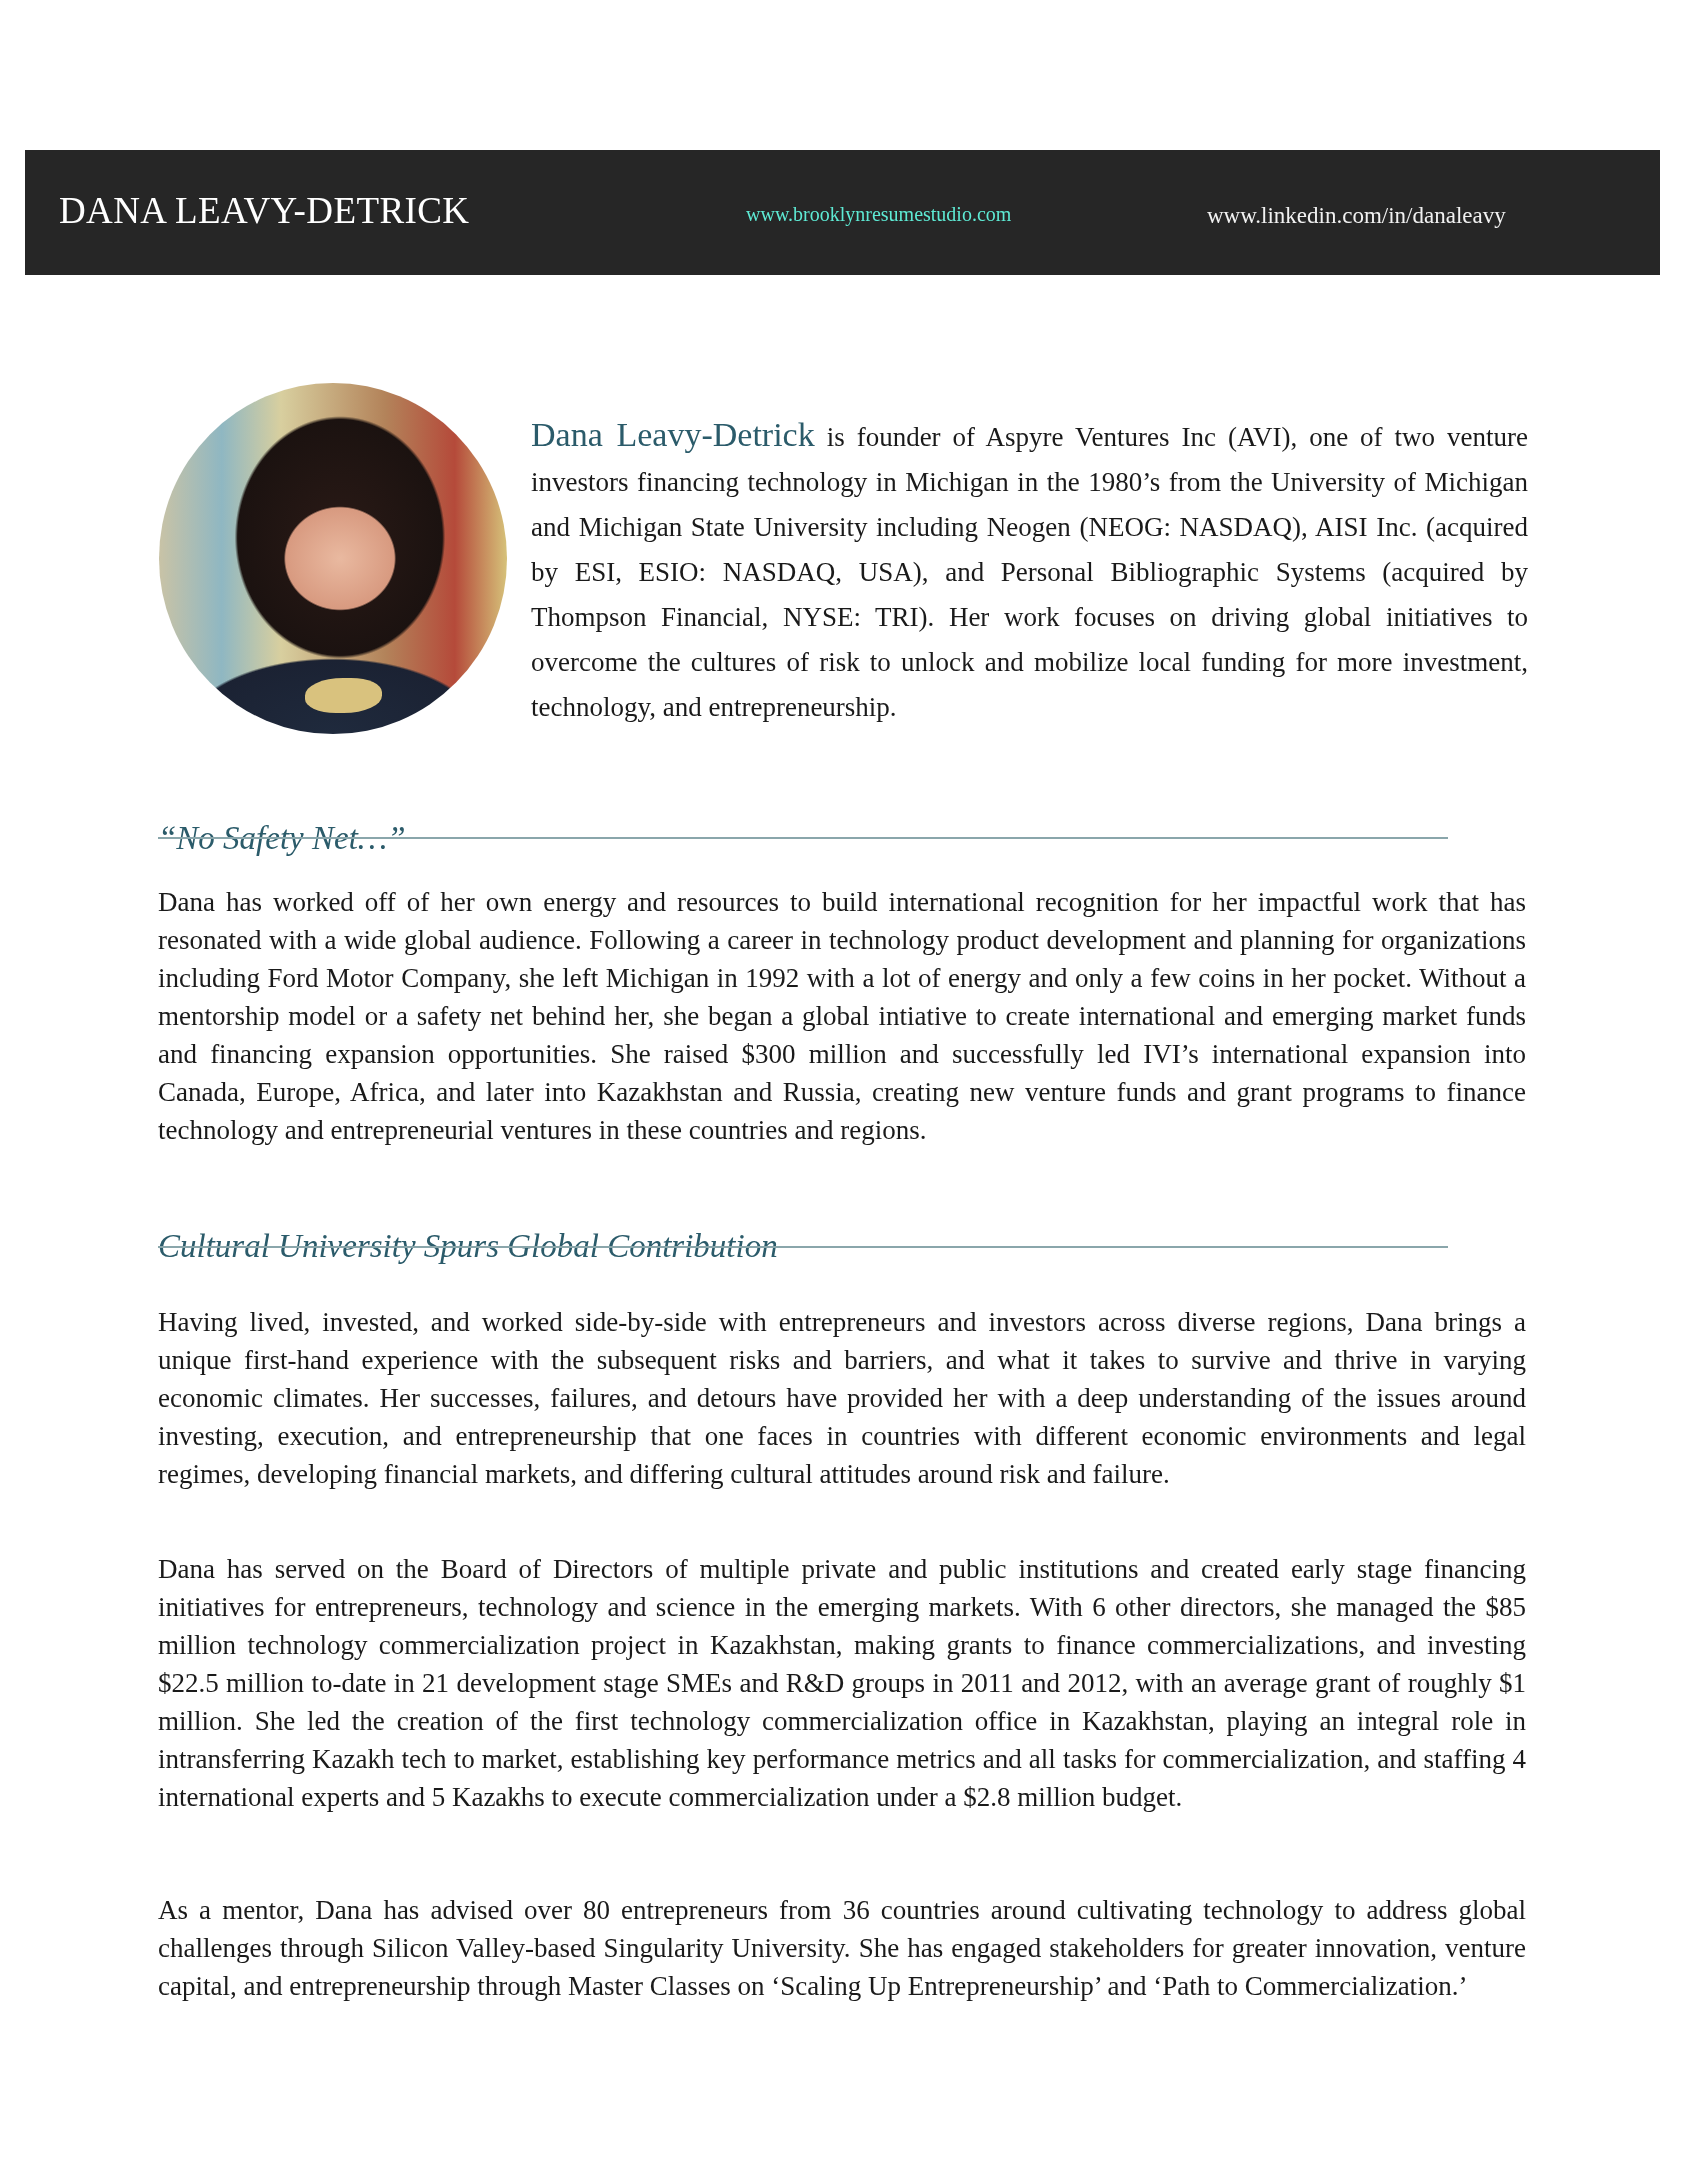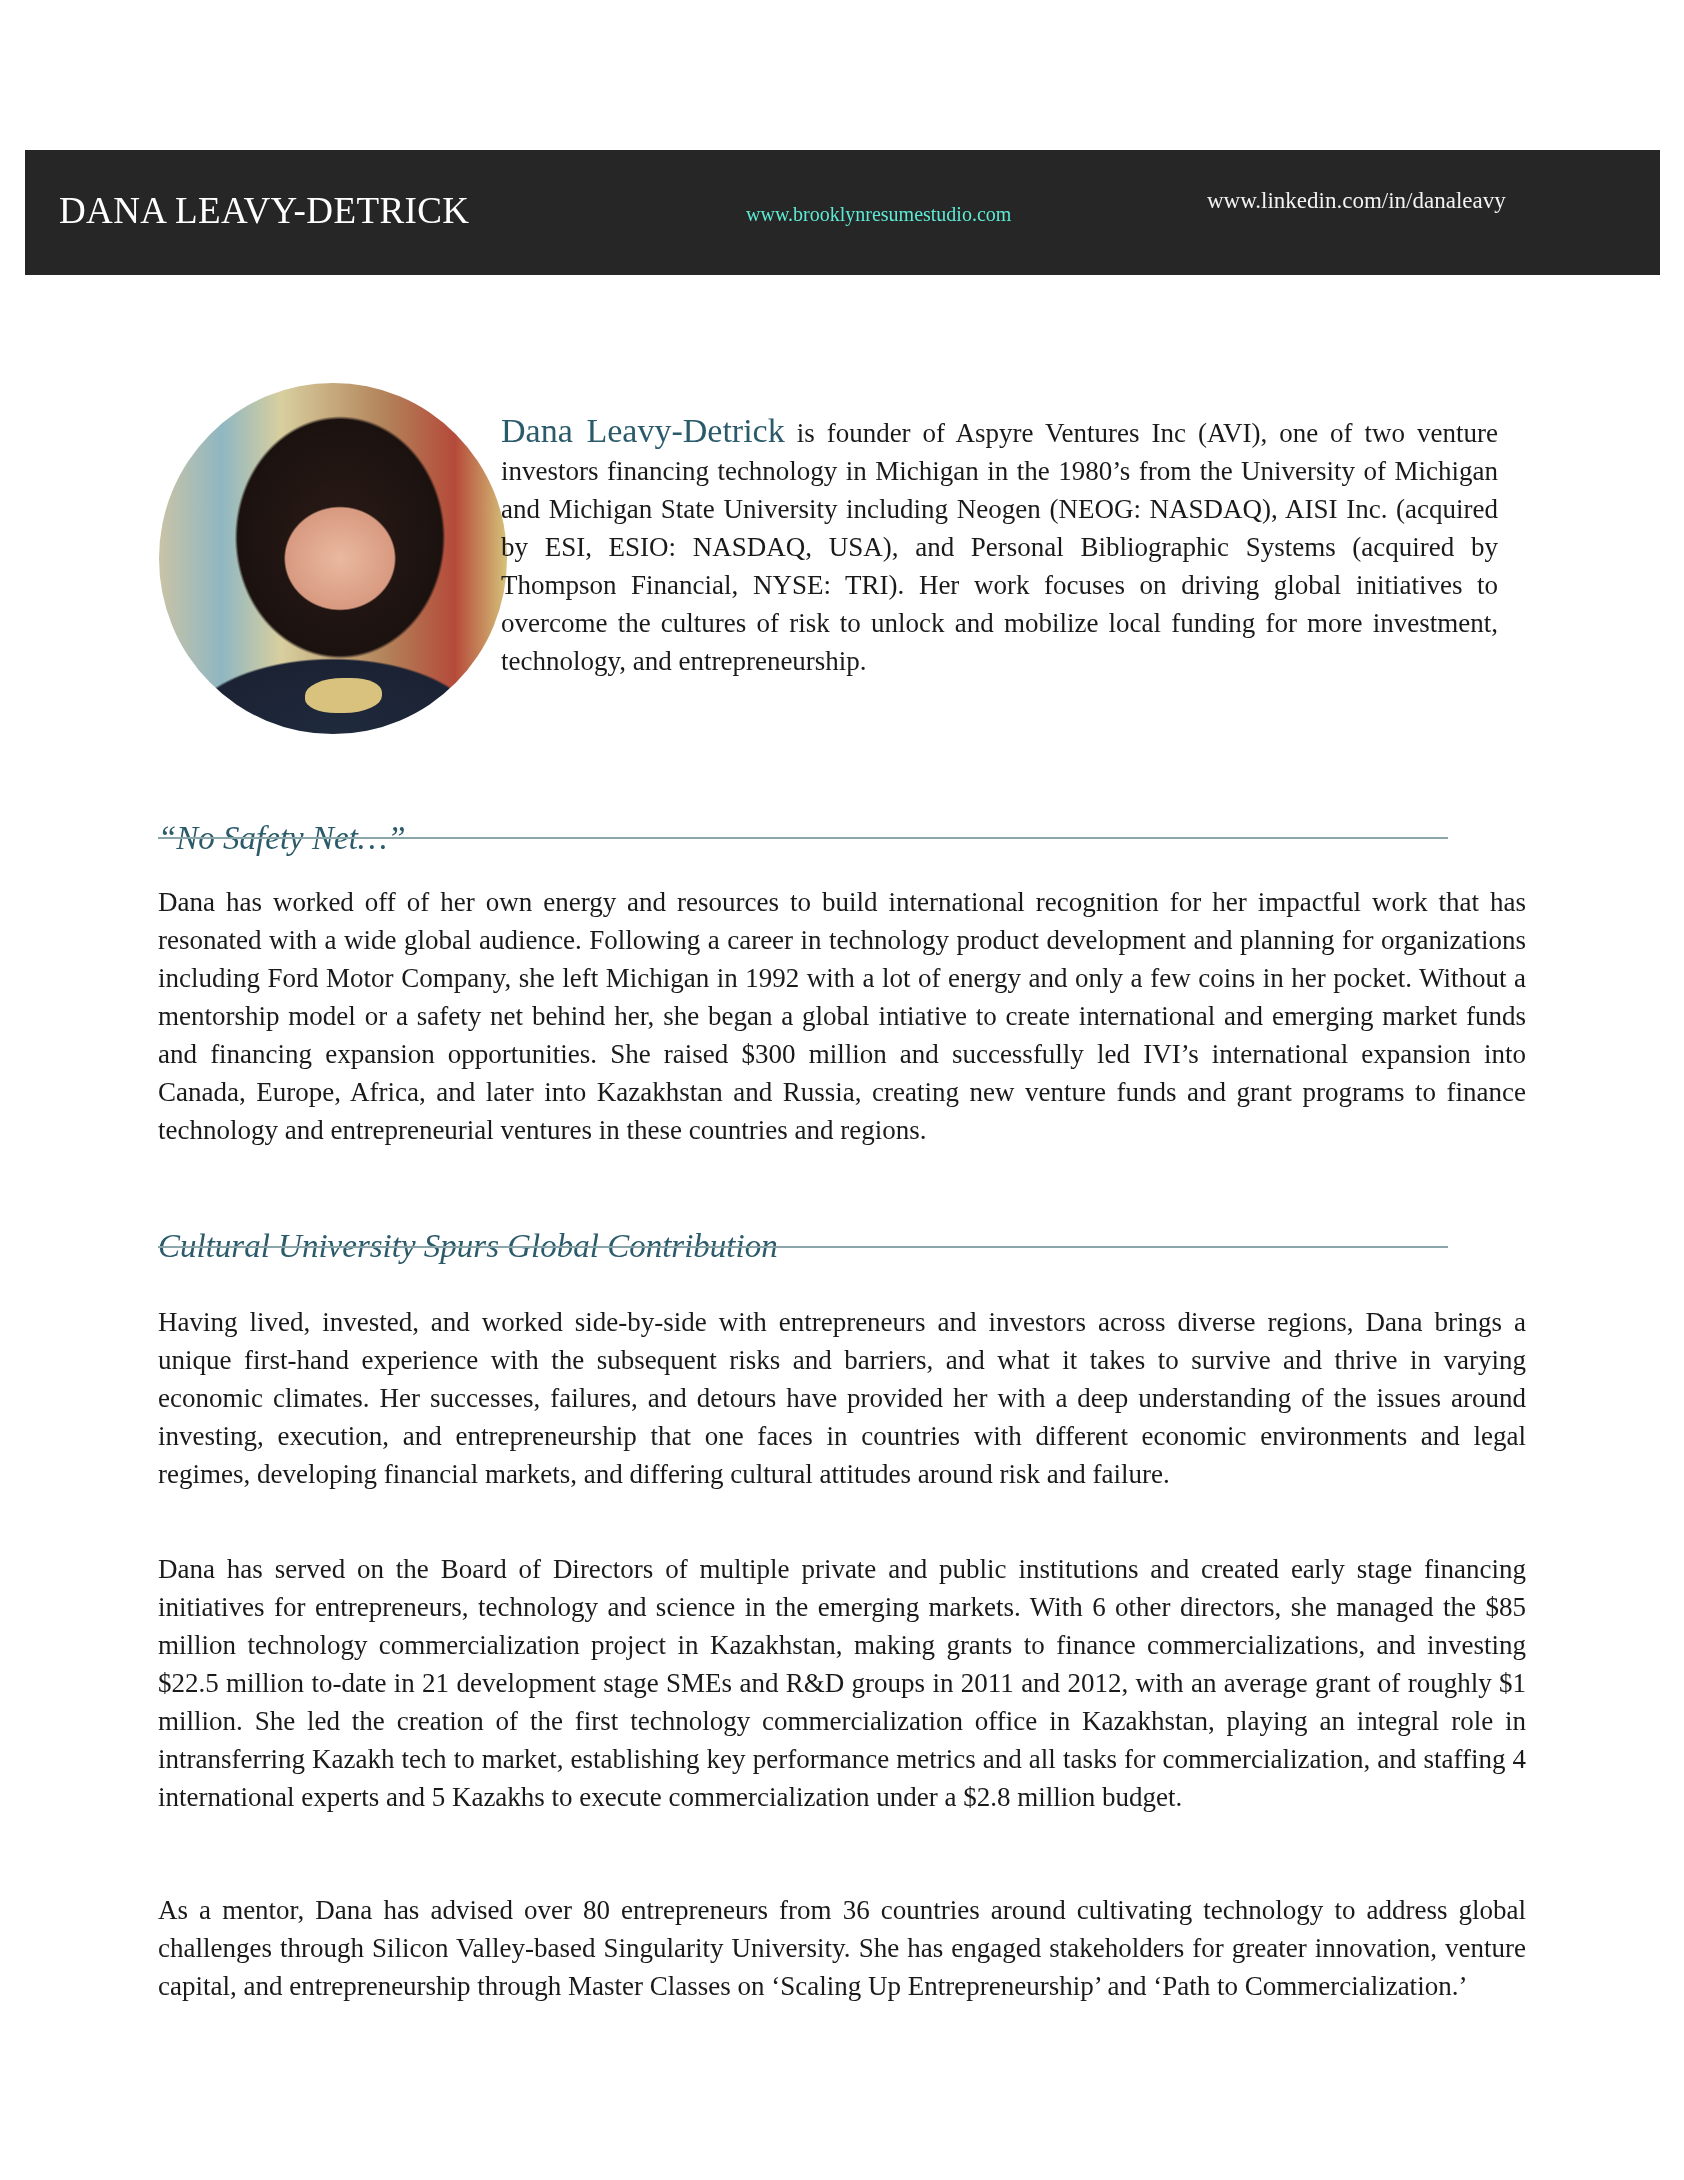--- a/index.html
+++ b/index.html
@@ -3,33 +3,33 @@
 <meta charset="utf-8">
 <style>
   html, body { margin: 0; padding: 0; background: #ffffff; }
   body { width: 1685px; height: 2181px; position: relative; overflow: hidden;
          font-family: "Liberation Serif", "DejaVu Serif", serif; color: #1a1a1a; }
   .header-band { position: absolute; left: 25px; top: 150px; width: 1635px; height: 125px;
                  background: #262626; }
   .header-name { position: absolute; left: 34px; top: 39px; font-size: 37px; color: #ffffff;
                  letter-spacing: 0.4px; }
   .header-link1 { position: absolute; left: 721px; top: 53px; font-size: 20px; color: #5eead4; }
-  .header-link2 { position: absolute; left: 1182px; top: 38px; font-size: 23px; color: #f2f2f2; }
+  .header-link2 { position: absolute; left: 1182px; top: 53px; font-size: 23px; color: #f2f2f2; }
 
   .photo { position: absolute; left: 159px; top: 383px; width: 348px; height: 351px; border-radius: 50%;
            overflow: hidden;
            background:
              radial-gradient(ellipse 26% 24% at 52% 50%, #e9b9a0 0%, #d89a80 60%, transparent 62%),
              radial-gradient(ellipse 42% 48% at 52% 44%, #2a1a16 0%, #1b1210 70%, transparent 72%),
              radial-gradient(ellipse 60% 30% at 50% 100%, #1f2a3d 0%, #1b2233 70%, transparent 72%),
              linear-gradient(90deg, #c9c3a6 0%, #8fb7c2 18%, #d8cf9f 35%, #b3835a 65%, #b54a3a 85%, #d6c27a 100%); }
   .photo-necklace { position: absolute; left: 42%; top: 84%; width: 22%; height: 10%; background: #d9c27e;
                     border-radius: 50% 40% 50% 40%; }
 
-  .intro { position: absolute; left: 501px; top: 412px; width: 997px; font-size: 27px; line-height: 38px;
+  .intro { position: absolute; left: 531px; top: 412px; width: 997px; font-size: 27px; line-height: 45px;
            text-align: justify; }
   .intro-name { font-size: 34px; color: #2b5b6a; }
 
   .section-title { position: absolute; left: 158px; font-style: italic; font-size: 33px; color: #2b5b6a; margin-top: 24px; }
   .section-rule { position: absolute; left: 158px; width: 1290px; height: 1.7px; background: #8aa6ab; }
   .para { position: absolute; left: 158px; width: 1368px; font-size: 27px; line-height: 38px;
           text-align: justify; text-align-last: left; margin-top: 24px; }
 </style>
 </head>
 <body>

